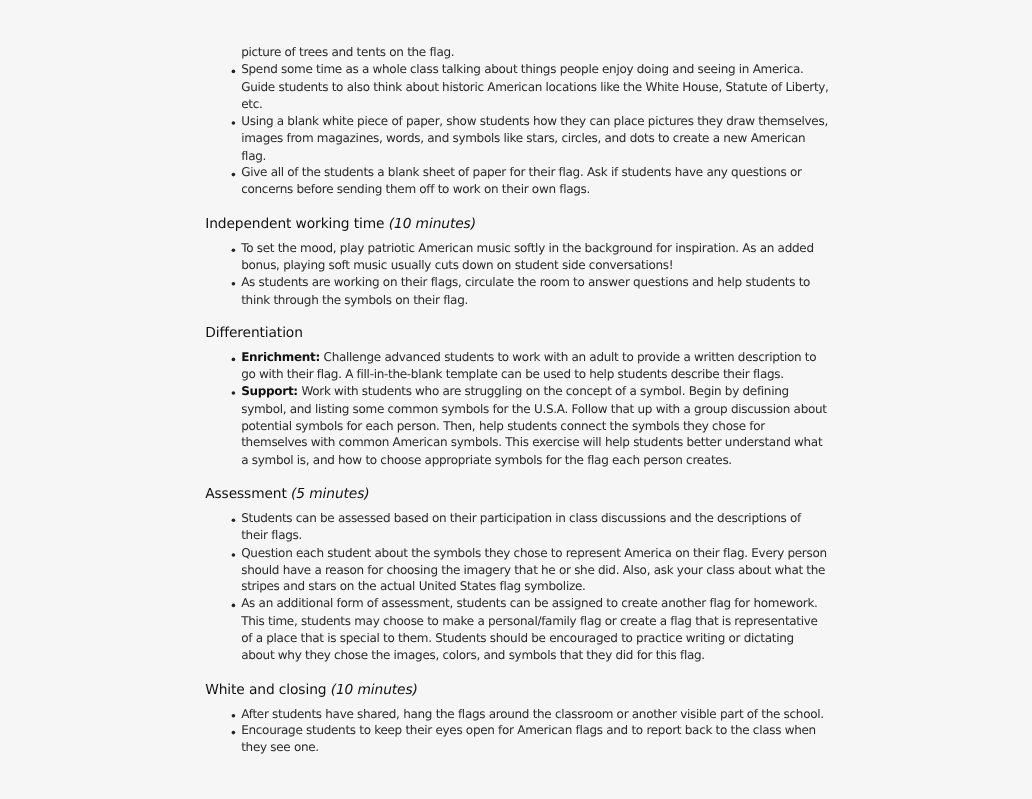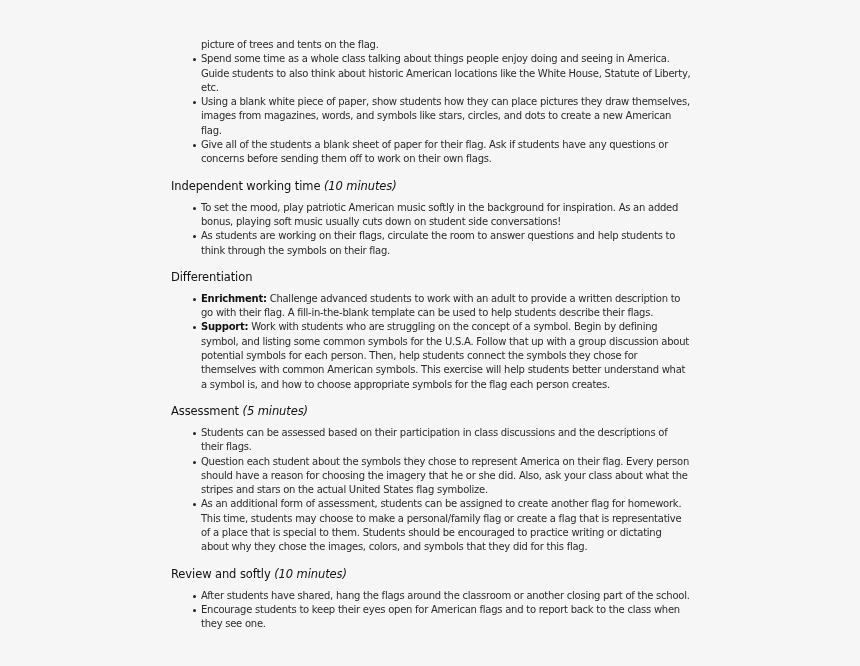--- a/index.html
+++ b/index.html
@@ -62,22 +62,22 @@
       <span>Assessment</span>
       <span class="time">(5 minutes)</span>
     </div>
     <ul>
       <li>Students can be assessed based on their participation in class discussions and the descriptions of their flags.</li>
       <li>Question each student about the symbols they chose to represent America on their flag. Every person should have a reason for choosing the imagery that he or she did. Also, ask your class about what the stripes and stars on the actual United States flag symbolize.</li>
       <li>As an additional form of assessment, students can be assigned to create another flag for homework. This time, students may choose to make a personal/family flag or create a flag that is representative of a place that is special to them. Students should be encouraged to practice writing or dictating about why they chose the images, colors, and symbols that they did for this flag.</li>
     </ul>
 
     <div class="heading">
-      <span>Review and softly</span>
+      <span>White and closing</span>
       <span class="time">(10 minutes)</span>
     </div>
     <ul>
-      <li>After students have shared, hang the flags around the classroom or another closing part of the school.</li>
+      <li>After students have shared, hang the flags around the classroom or another visible part of the school.</li>
       <li>Encourage students to keep their eyes open for American flags and to report back to the class when they see one.</li>
     </ul>
 
   </div>
 </div>
 
 </body></html>

